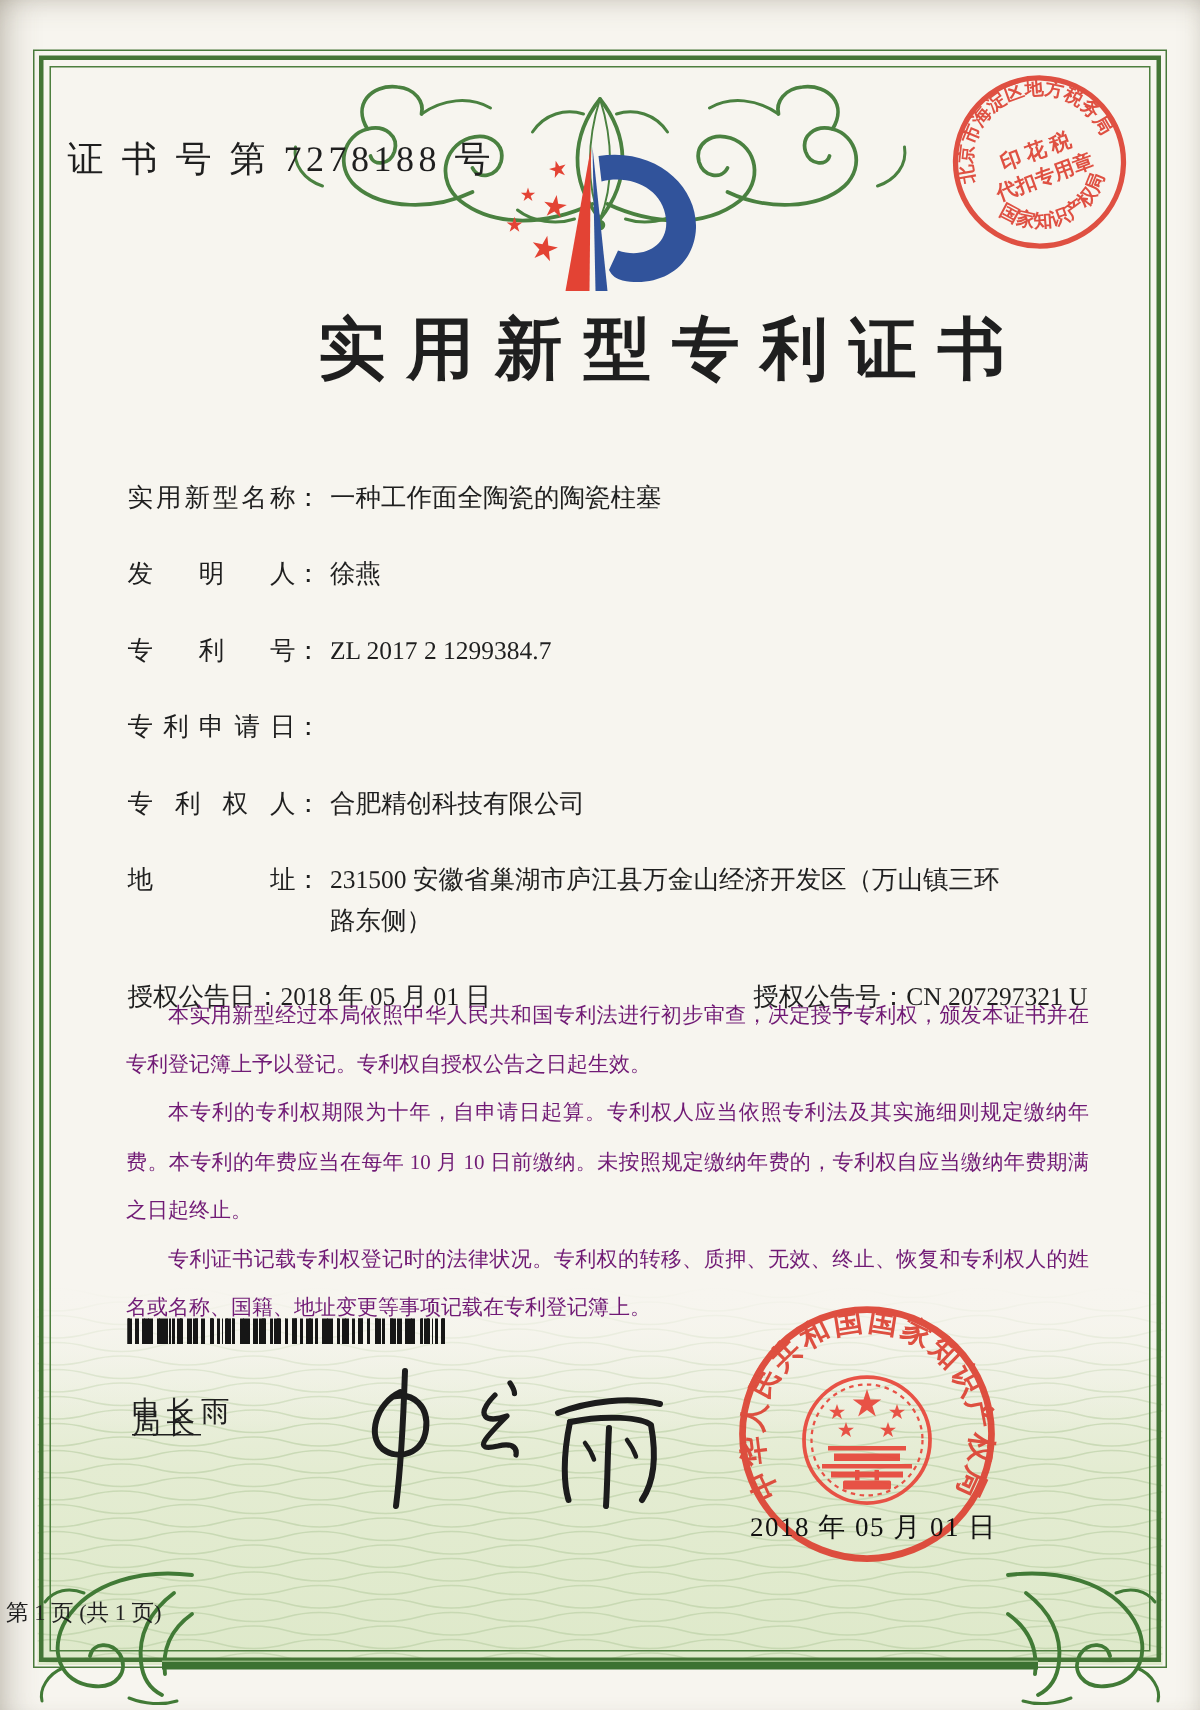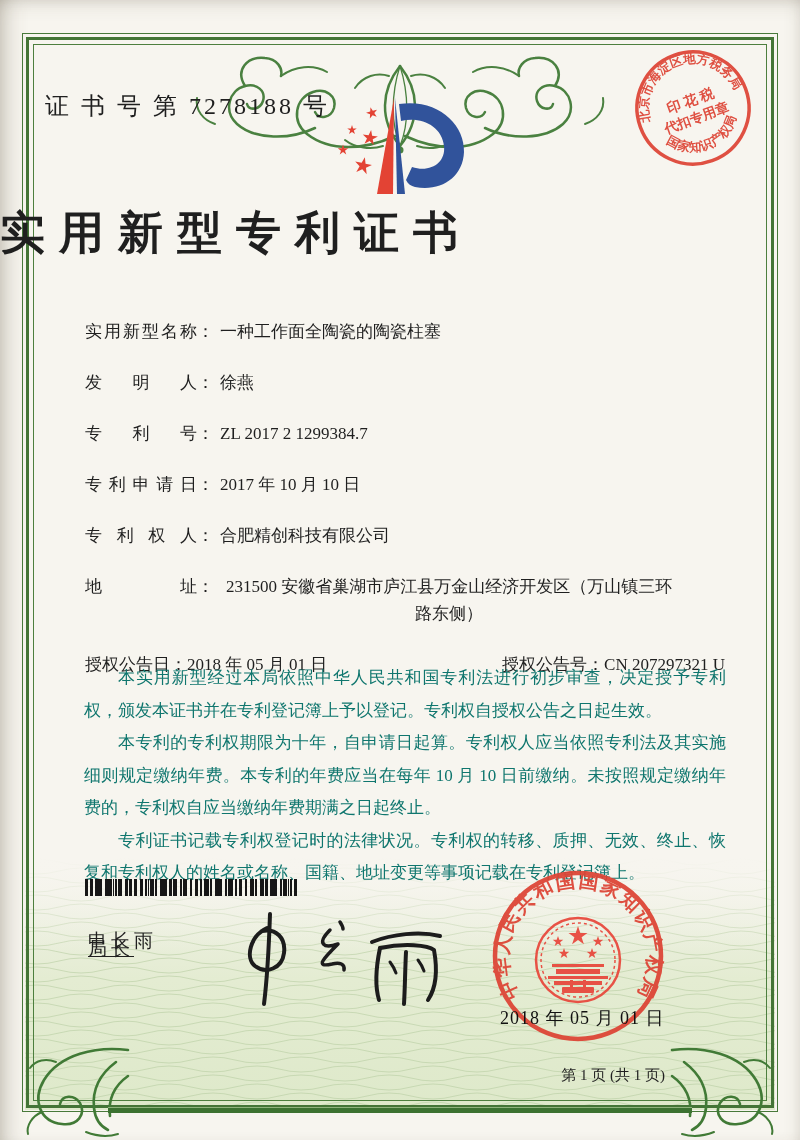--- a/index.html
+++ b/index.html
@@ -33,50 +33,50 @@
   
   .ornament{position:absolute;z-index:6;}
   #flourish-top{left:155px;top:28px;}
   #corner-left{left:16px;top:1042px;}
   #corner-right{right:16px;top:1042px;transform:scaleX(-1);}
   #bottom-rule{position:absolute;left:108px;right:108px;top:1107px;height:5px;
     background:#3c7231;border-top:1px solid #8fb37c;z-index:6;}
   
   #cert-no{position:absolute;left:45px;top:90px;font-size:24px;letter-spacing:3px;z-index:7;}
   #logo{position:absolute;left:322px;top:88px;z-index:7;}
-  #title{position:absolute;left:0;top:203px;width:684px;text-align:left;
+  #title{position:absolute;left:0;top:203px;width:684px;text-align:right;
     font-size:45px;font-weight:700;letter-spacing:14px;box-sizing:border-box;z-index:7;}
   
   #tax-stamp{position:absolute;left:630px;top:45px;z-index:8;opacity:.92;}
   
   #fields{position:absolute;left:85px;top:318px;width:640px;font-size:17px;z-index:7;}
   .frow{display:flex;align-items:flex-start;line-height:27px;margin-bottom:24px;}
   .frow.first{}
   .flabel{display:inline-block;width:112px;text-align:justify;text-align-last:justify;text-justify:inter-character;flex:none;}
   .fcolon{flex:none;}
   .fvalue{margin-left:6px;font-family:Liberation Serif, serif;}
-  .fvalue.addr{max-width:458px;text-align:center;}
+  .fvalue.addr{max-width:458px;}
   #grant-row{display:flex;font-size:17px;line-height:27px;margin-top:8px;}
   #grant-right{margin-left:auto;}
   
-  #paras{position:absolute;left:84px;top:662px;width:642px;font-size:17px;line-height:32.5px;
-    text-align:justify;z-index:7;color:#0f766e;}
+  #paras{position:absolute;left:84px;top:662px;width:642px;font-size:14px;line-height:32.5px;
+    text-align:justify;z-index:7;color:#701a75;}
   #paras p{margin:0;text-indent:2em;}
   
   #barcode{position:absolute;left:85px;top:879px;width:212px;height:17px;z-index:7;
     background-image:
       repeating-linear-gradient(90deg,#161616 0 2px,transparent 2px 5px),
       repeating-linear-gradient(90deg,#161616 0 1px,transparent 1px 7px),
       repeating-linear-gradient(90deg,#161616 0 3px,transparent 3px 11px);}
   #signer-title{position:absolute;left:88px;top:936px;font-size:19px;letter-spacing:4px;z-index:7;text-decoration:underline;}
   #signer-name{position:absolute;left:88px;top:928px;font-size:19px;letter-spacing:4px;z-index:7;}
   #signature{position:absolute;left:212px;top:900px;z-index:7;}
   #big-seal{position:absolute;left:490px;top:868px;z-index:7;opacity:.93;}
   #seal-date{position:absolute;left:500px;top:1006px;font-size:18px;letter-spacing:1px;color:#111;z-index:8;}
-  #footer-page{position:absolute;left:15px;top:1066px;width:650px;text-align:right;font-size:15px;z-index:7;}
+  #footer-page{position:absolute;left:4px;top:1066px;width:650px;text-align:left;font-size:15px;z-index:7;}
   .red{color:#dd4334;fill:#dd4334;}
 </style>
 </head>
 <body>
 
 <div id="page">
 
   <div id="green-zone">
     <svg id="waves" width="750" height="260">
         <path d="M-10 4 q 22 -6 44 0 q 22 6 44 0 q 22 -6 44 0 q 22 6 44 0 q 22 -6 44 0 q 22 6 44 0 q 22 -6 44 0 q 22 6 44 0 q 22 -6 44 0 q 22 6 44 0 q 22 -6 44 0 q 22 6 44 0 q 22 -6 44 0 q 22 6 44 0 q 22 -6 44 0 q 22 6 44 0 q 22 -6 44 0 q 22 6 44 0" fill="none" stroke="#b7cda2" stroke-width="1" opacity="0.6"></path>
@@ -204,21 +204,20 @@
       <span class="fvalue">徐燕</span>
     </div>
     <div class="frow">
       <span class="flabel">专利号</span>
         <span class="fcolon">：</span>
       <span class="fvalue">ZL 2017 2 1299384.7</span>
     </div>
     <div class="frow">
       <span class="flabel">专利申请日</span>
         <span class="fcolon">：</span>
-      <span class="fvalue">2017 年 10 月 10 日</span>
     </div>
     <div class="frow">
       <span class="flabel">专利权人</span>
         <span class="fcolon">：</span>
       <span class="fvalue">合肥精创科技有限公司</span>
     </div>
     <div class="frow">
       <span class="flabel">地址</span>
         <span class="fcolon">：</span>
       <span class="fvalue addr">231500 安徽省巢湖市庐江县万金山经济开发区（万山镇三环路东侧）</span>

